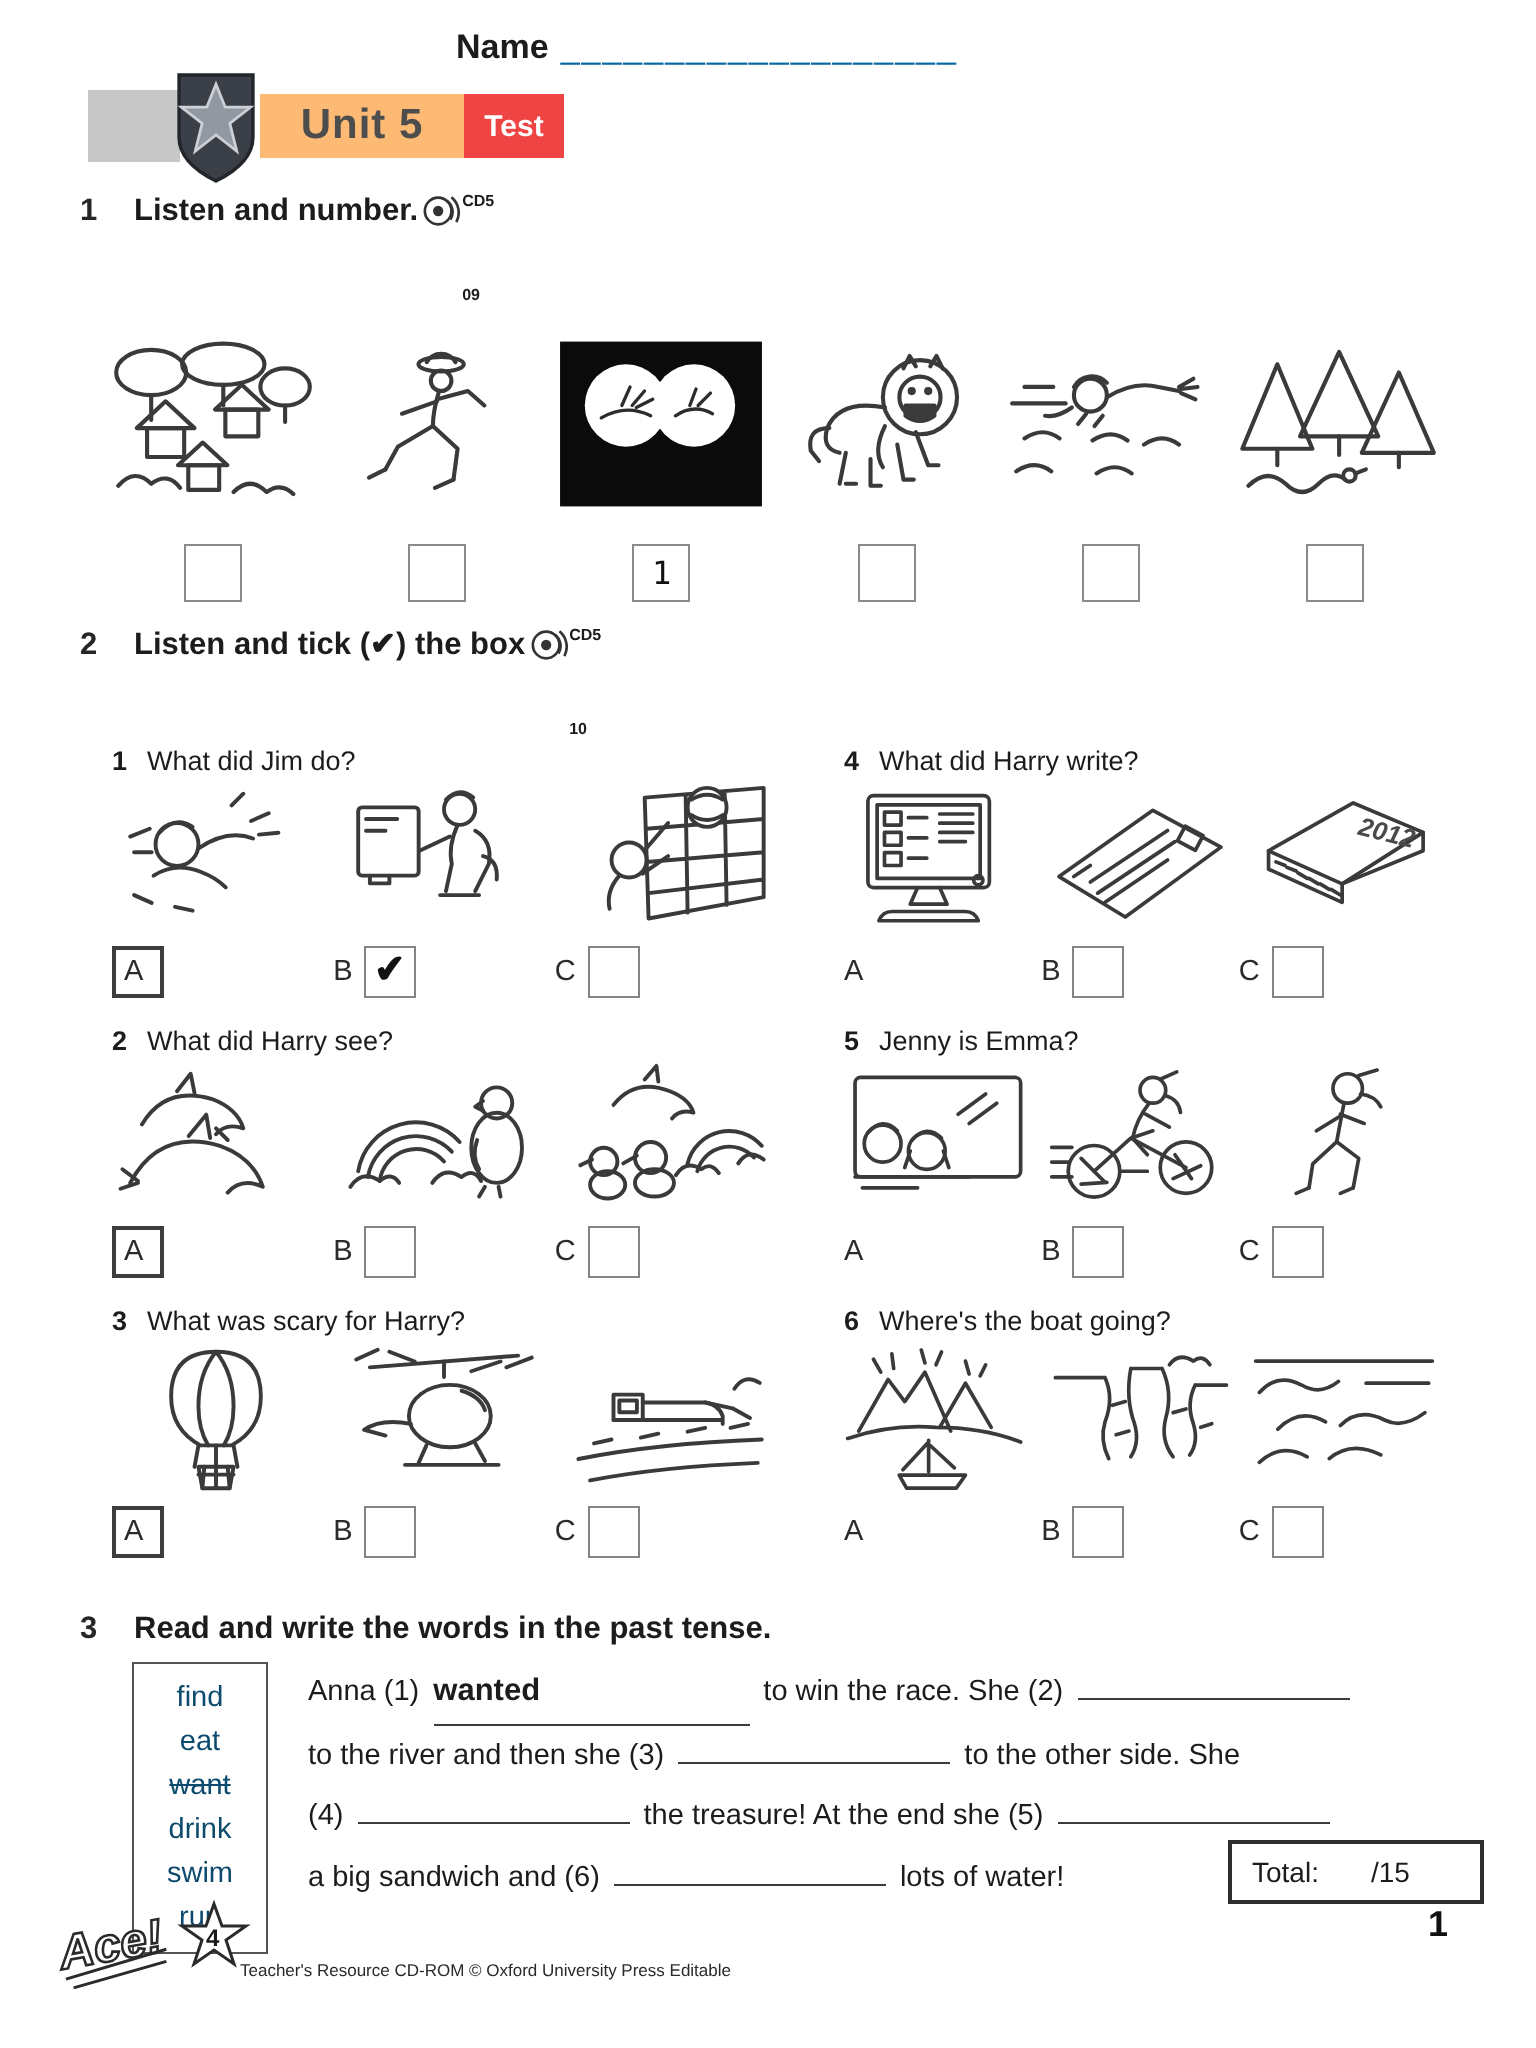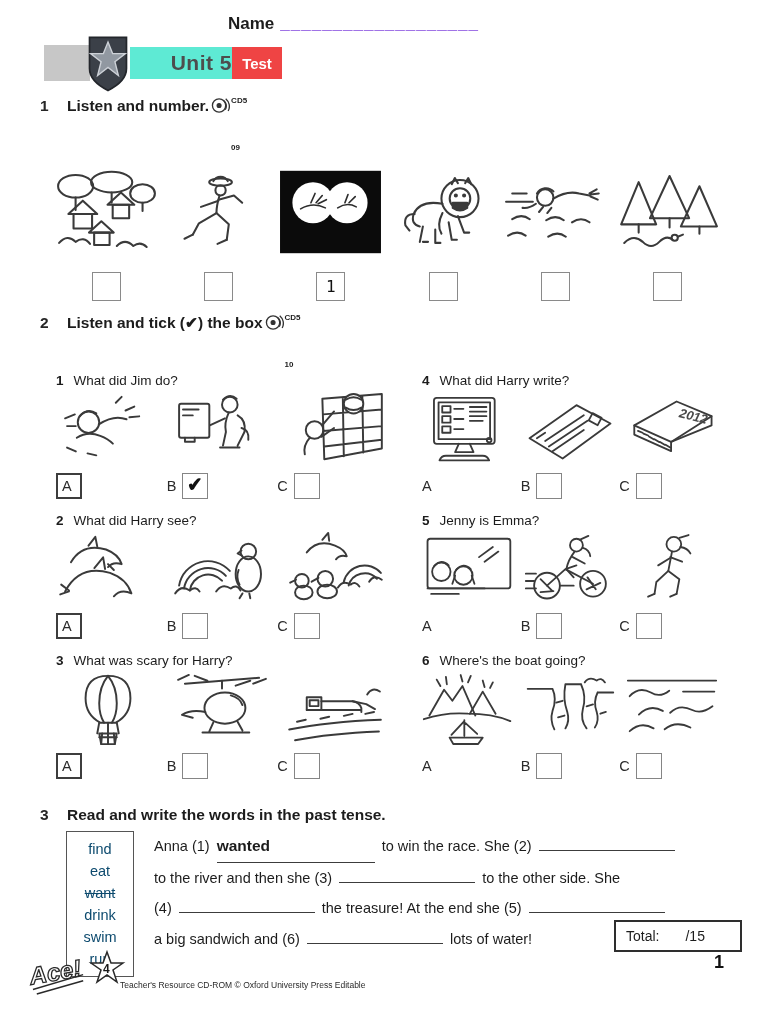--- a/index.html
+++ b/index.html
@@ -1,26 +1,26 @@
 <!DOCTYPE html>
 <html><head>
 <meta charset="utf-8">
 <style>
   html,body{margin:0;padding:0;background:#ffffff;}
   body{width:768px;height:1024px;overflow:hidden;font-family:"Liberation Sans",sans-serif;color:#1c1c1c;position:relative;}
   .page{position:relative;width:768px;height:1024px;background:#fff;}
 
   
   .name-row{padding-top:14px;margin-left:228px;font-size:17px;font-weight:bold;}
-  .name-line{margin-left:6px;font-weight:bold;color:#6d28d9;letter-spacing:1px;}
+  .name-line{margin-left:6px;font-weight:normal;color:#0369a1;letter-spacing:1px;}
   .logo-row{position:relative;height:44px;margin-top:6px;}
   .logo-block{position:absolute;left:44px;top:5px;width:46px;height:36px;background:#c7c7c7;}
   .logo-shield{position:absolute;left:83px;top:-6px;width:50px;height:60px;z-index:2;}
   .logo-shield svg{width:100%;height:100%;}
-  .unit-bar{position:absolute;left:130px;top:7px;width:102px;height:32px;background:#5eead4;display:flex;align-items:center;justify-content:flex-end;font-size:21px;font-weight:bold;color:#4d4d4d;letter-spacing:.5px;}
+  .unit-bar{position:absolute;left:130px;top:7px;width:102px;height:32px;background:#fdba74;display:flex;align-items:center;justify-content:center;font-size:21px;font-weight:bold;color:#4d4d4d;letter-spacing:.5px;}
   .test-tag{position:absolute;left:232px;top:7px;width:50px;height:32px;background:#ef4444;color:#fff;display:flex;align-items:center;justify-content:center;font-size:15px;font-weight:bold;}
 
   
   .sec-head{display:flex;align-items:flex-start;margin:12px 0 4px 40px;font-size:15.5px;font-weight:bold;line-height:20px;}
   .sec-num{width:27px;color:#262626;}
   .cd{display:inline-flex;align-items:flex-start;margin-left:2px;}
   .cd svg{width:19px;height:19px;}
   .cdtxt{font-size:8px;font-weight:bold;line-height:8px;display:flex;flex-direction:column;margin-left:1px;margin-top:1px;gap:39px;}
 
   

